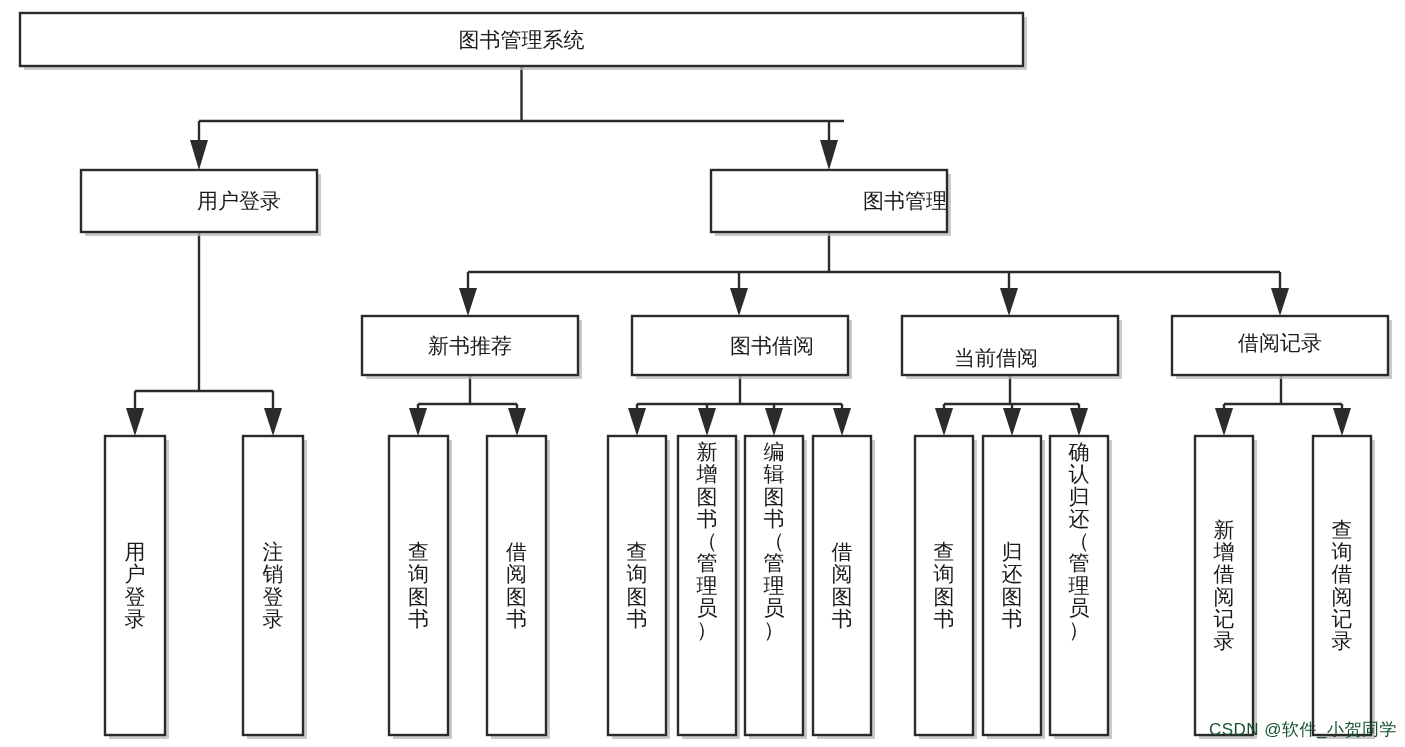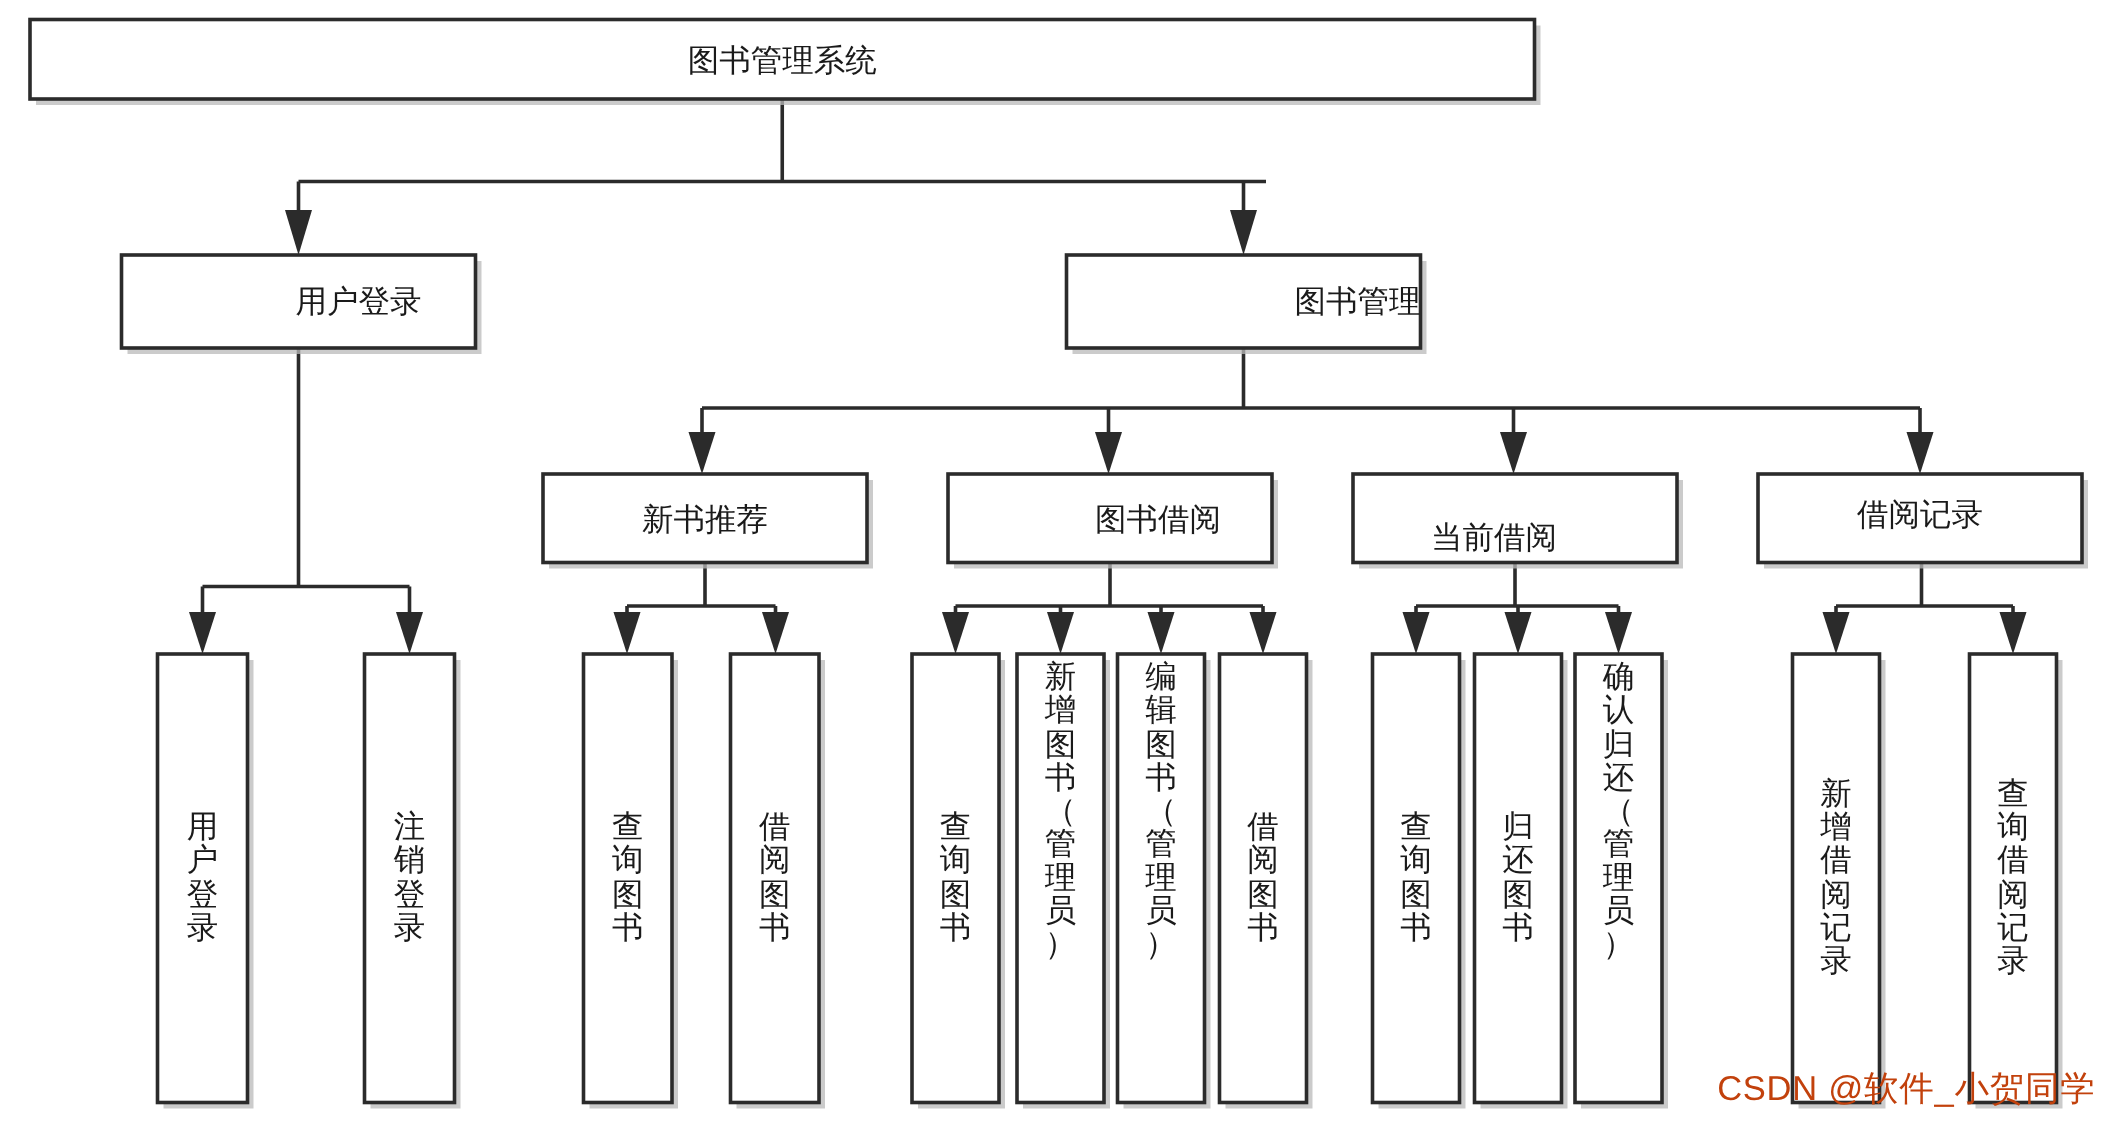--- a/index.html
+++ b/index.html
@@ -73,22 +73,22 @@
     font-size: 21px;
     color: #1a1a1a;
     pointer-events: none;
     white-space: nowrap;
   }
   #watermark {
     position: absolute;
     right: 8px;
     bottom: 6px;
     font-family: "Liberation Sans", "DejaVu Sans", sans-serif;
-    font-size: 23px;
-    color: #c2410c;
+    font-size: 17px;
+    color: #14532d;
     letter-spacing: 0.5px;
     pointer-events: none;
     user-select: none;
   }
 </style>
 </head>
 <body>
 
 <div id="diagram-root">
 

